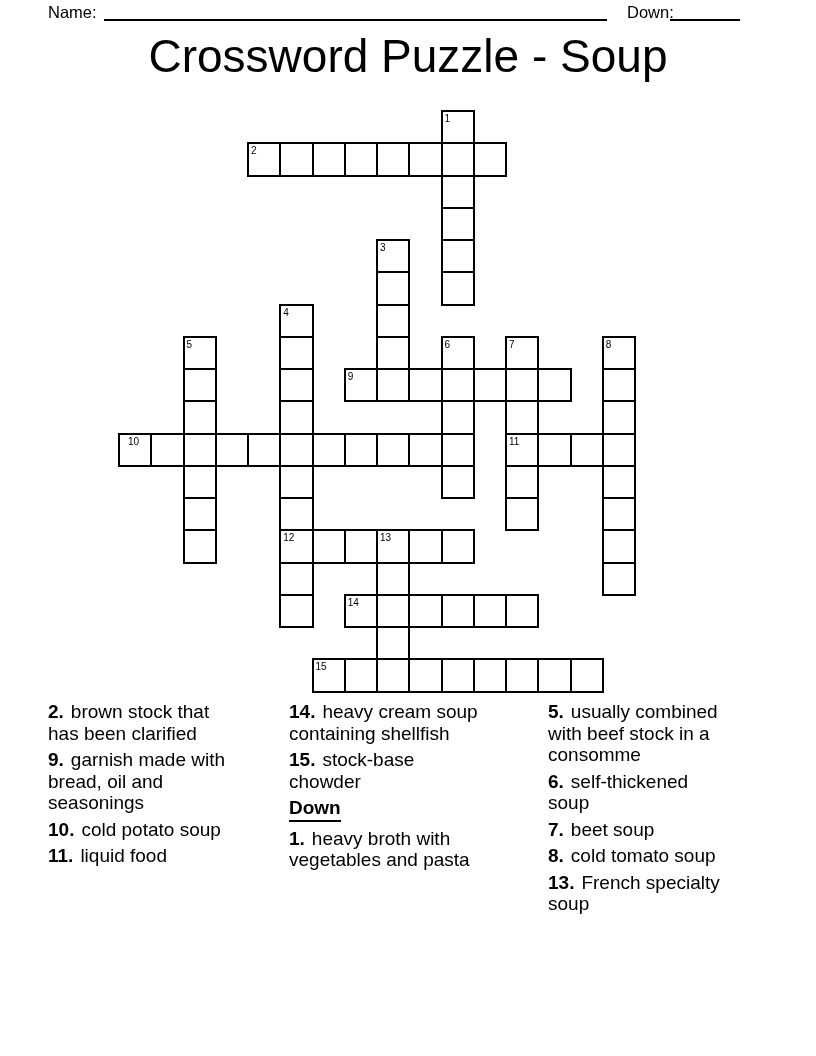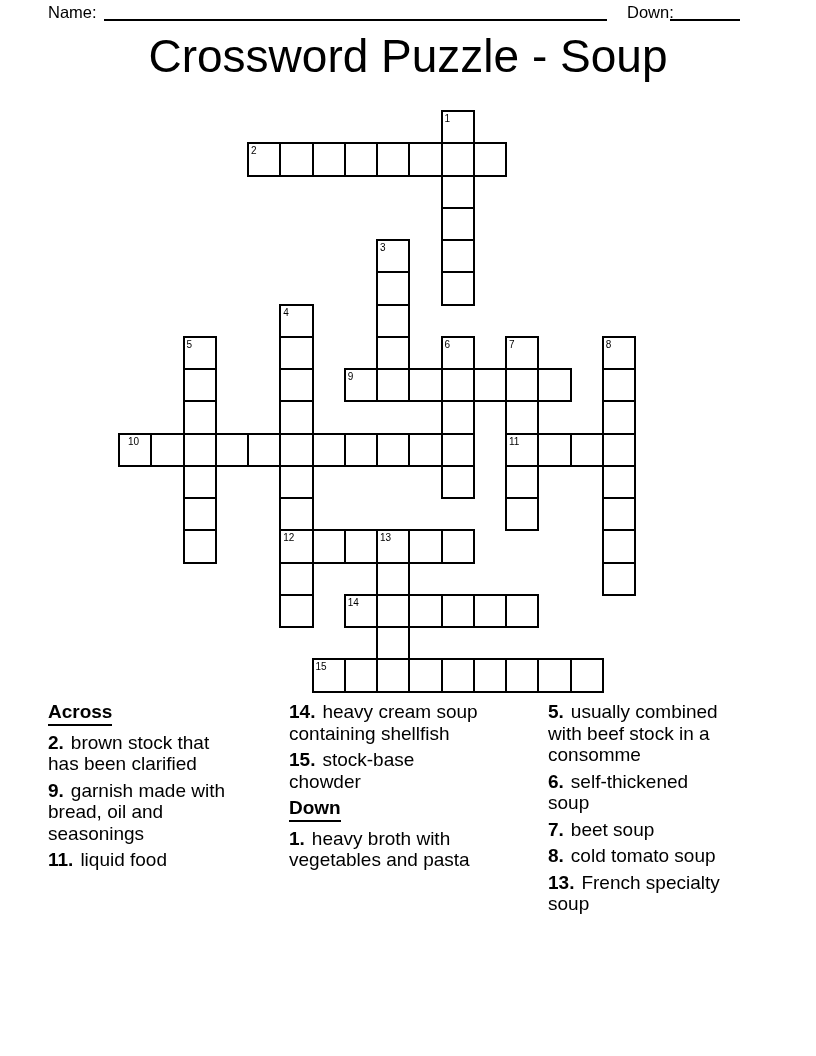--- a/index.html
+++ b/index.html
@@ -161,26 +161,26 @@
       <span class="cellnum" style="left: 347.75px; top: 372px;">9</span>
       <span class="cellnum" style="left: 122px; top: 436.5px; margin-left: 6px;">10</span>
       <span class="cellnum" style="left: 509px; top: 436.5px;">11</span>
       <span class="cellnum" style="left: 283.25px; top: 533.25px;">12</span>
       <span class="cellnum" style="left: 380px; top: 533.25px;">13</span>
       <span class="cellnum" style="left: 347.75px; top: 597.75px;">14</span>
       <span class="cellnum" style="left: 315.5px; top: 662.25px;">15</span>
     </div>
 
   <div class="clue-col" id="clue-col-1">
-    <div class="hwrap"><span class="section-header">Across</span></div>
     <div class="clue"><b class="cnum">2.</b><span class="ctext">brown stock that
 has been clarified</span></div>
     <div class="clue"><b class="cnum">9.</b><span class="ctext">garnish made with
 bread, oil and
 seasonings</span></div>
+    <div class="clue"><b class="cnum">10.</b><span class="ctext">cold potato soup</span></div>
     <div class="clue"><b class="cnum">11.</b><span class="ctext">liquid food</span></div>
   </div>
 
   <div class="clue-col" id="clue-col-2">
     <div class="clue"><b class="cnum">14.</b><span class="ctext">heavy cream soup
 containing shellfish</span></div>
     <div class="clue"><b class="cnum">15.</b><span class="ctext">stock-base
 chowder</span></div>
     <div class="hwrap"><span class="section-header">Down</span></div>
     <div class="clue"><b class="cnum">1.</b><span class="ctext">heavy broth with

